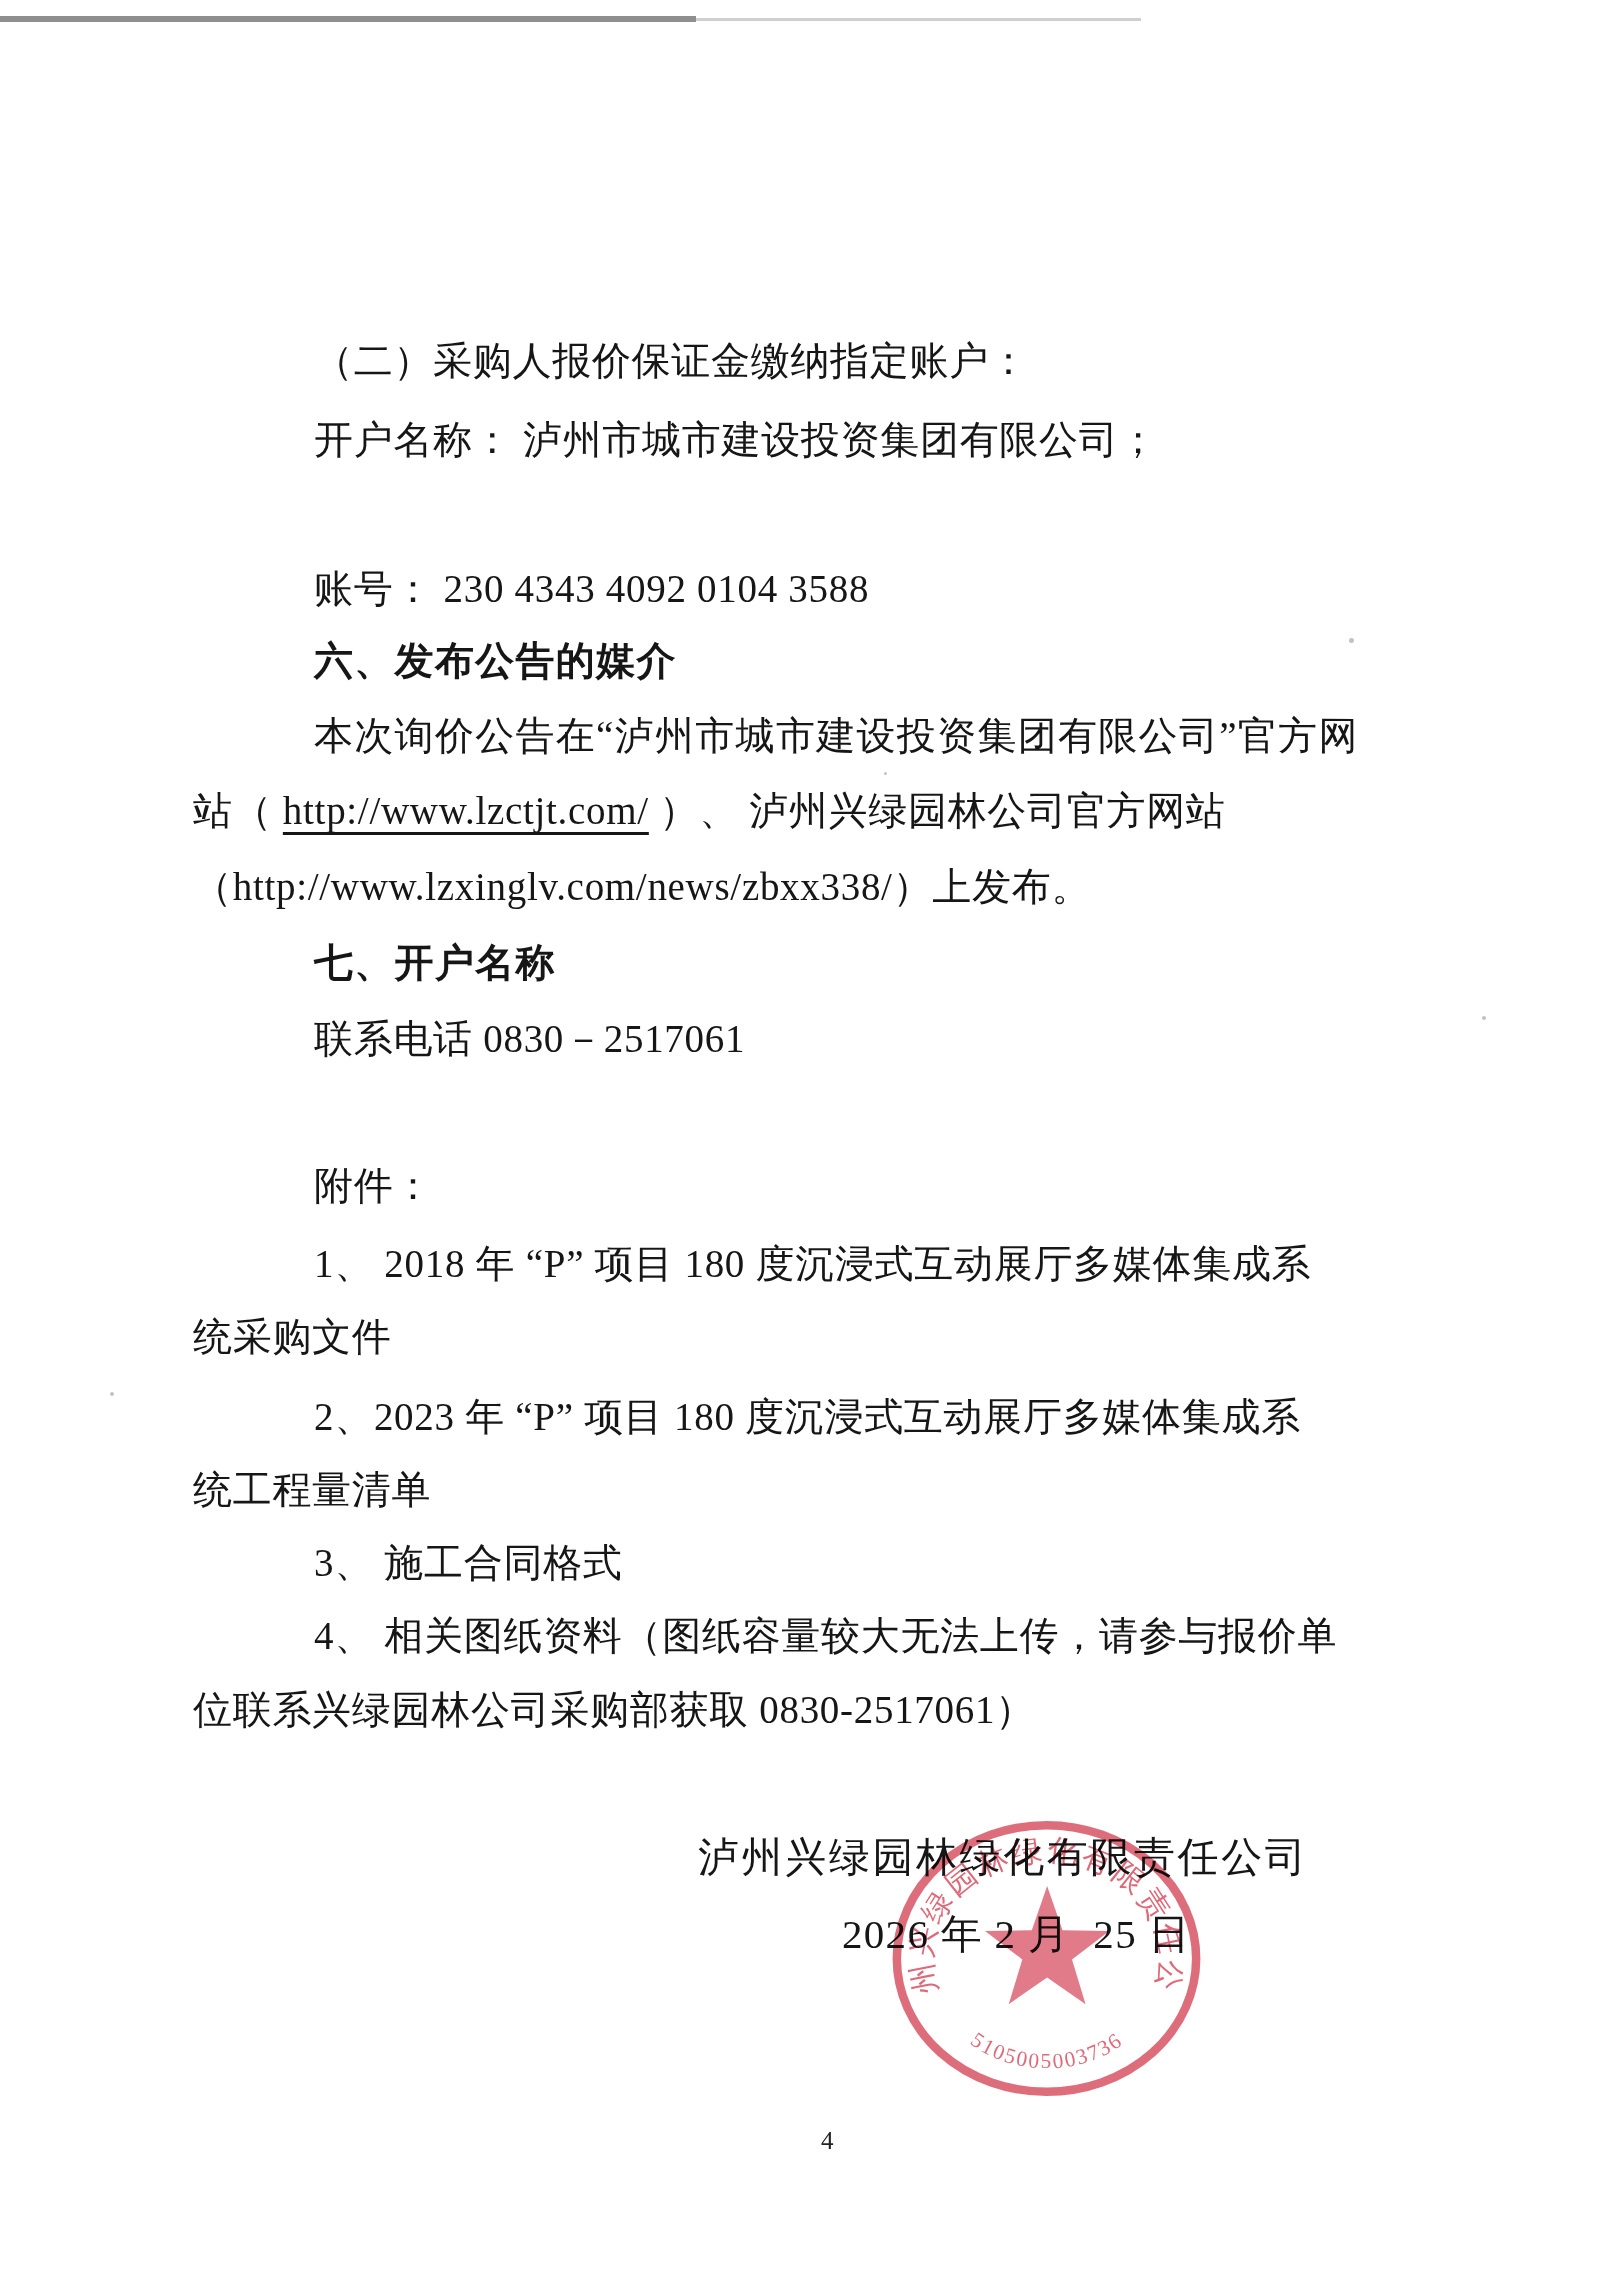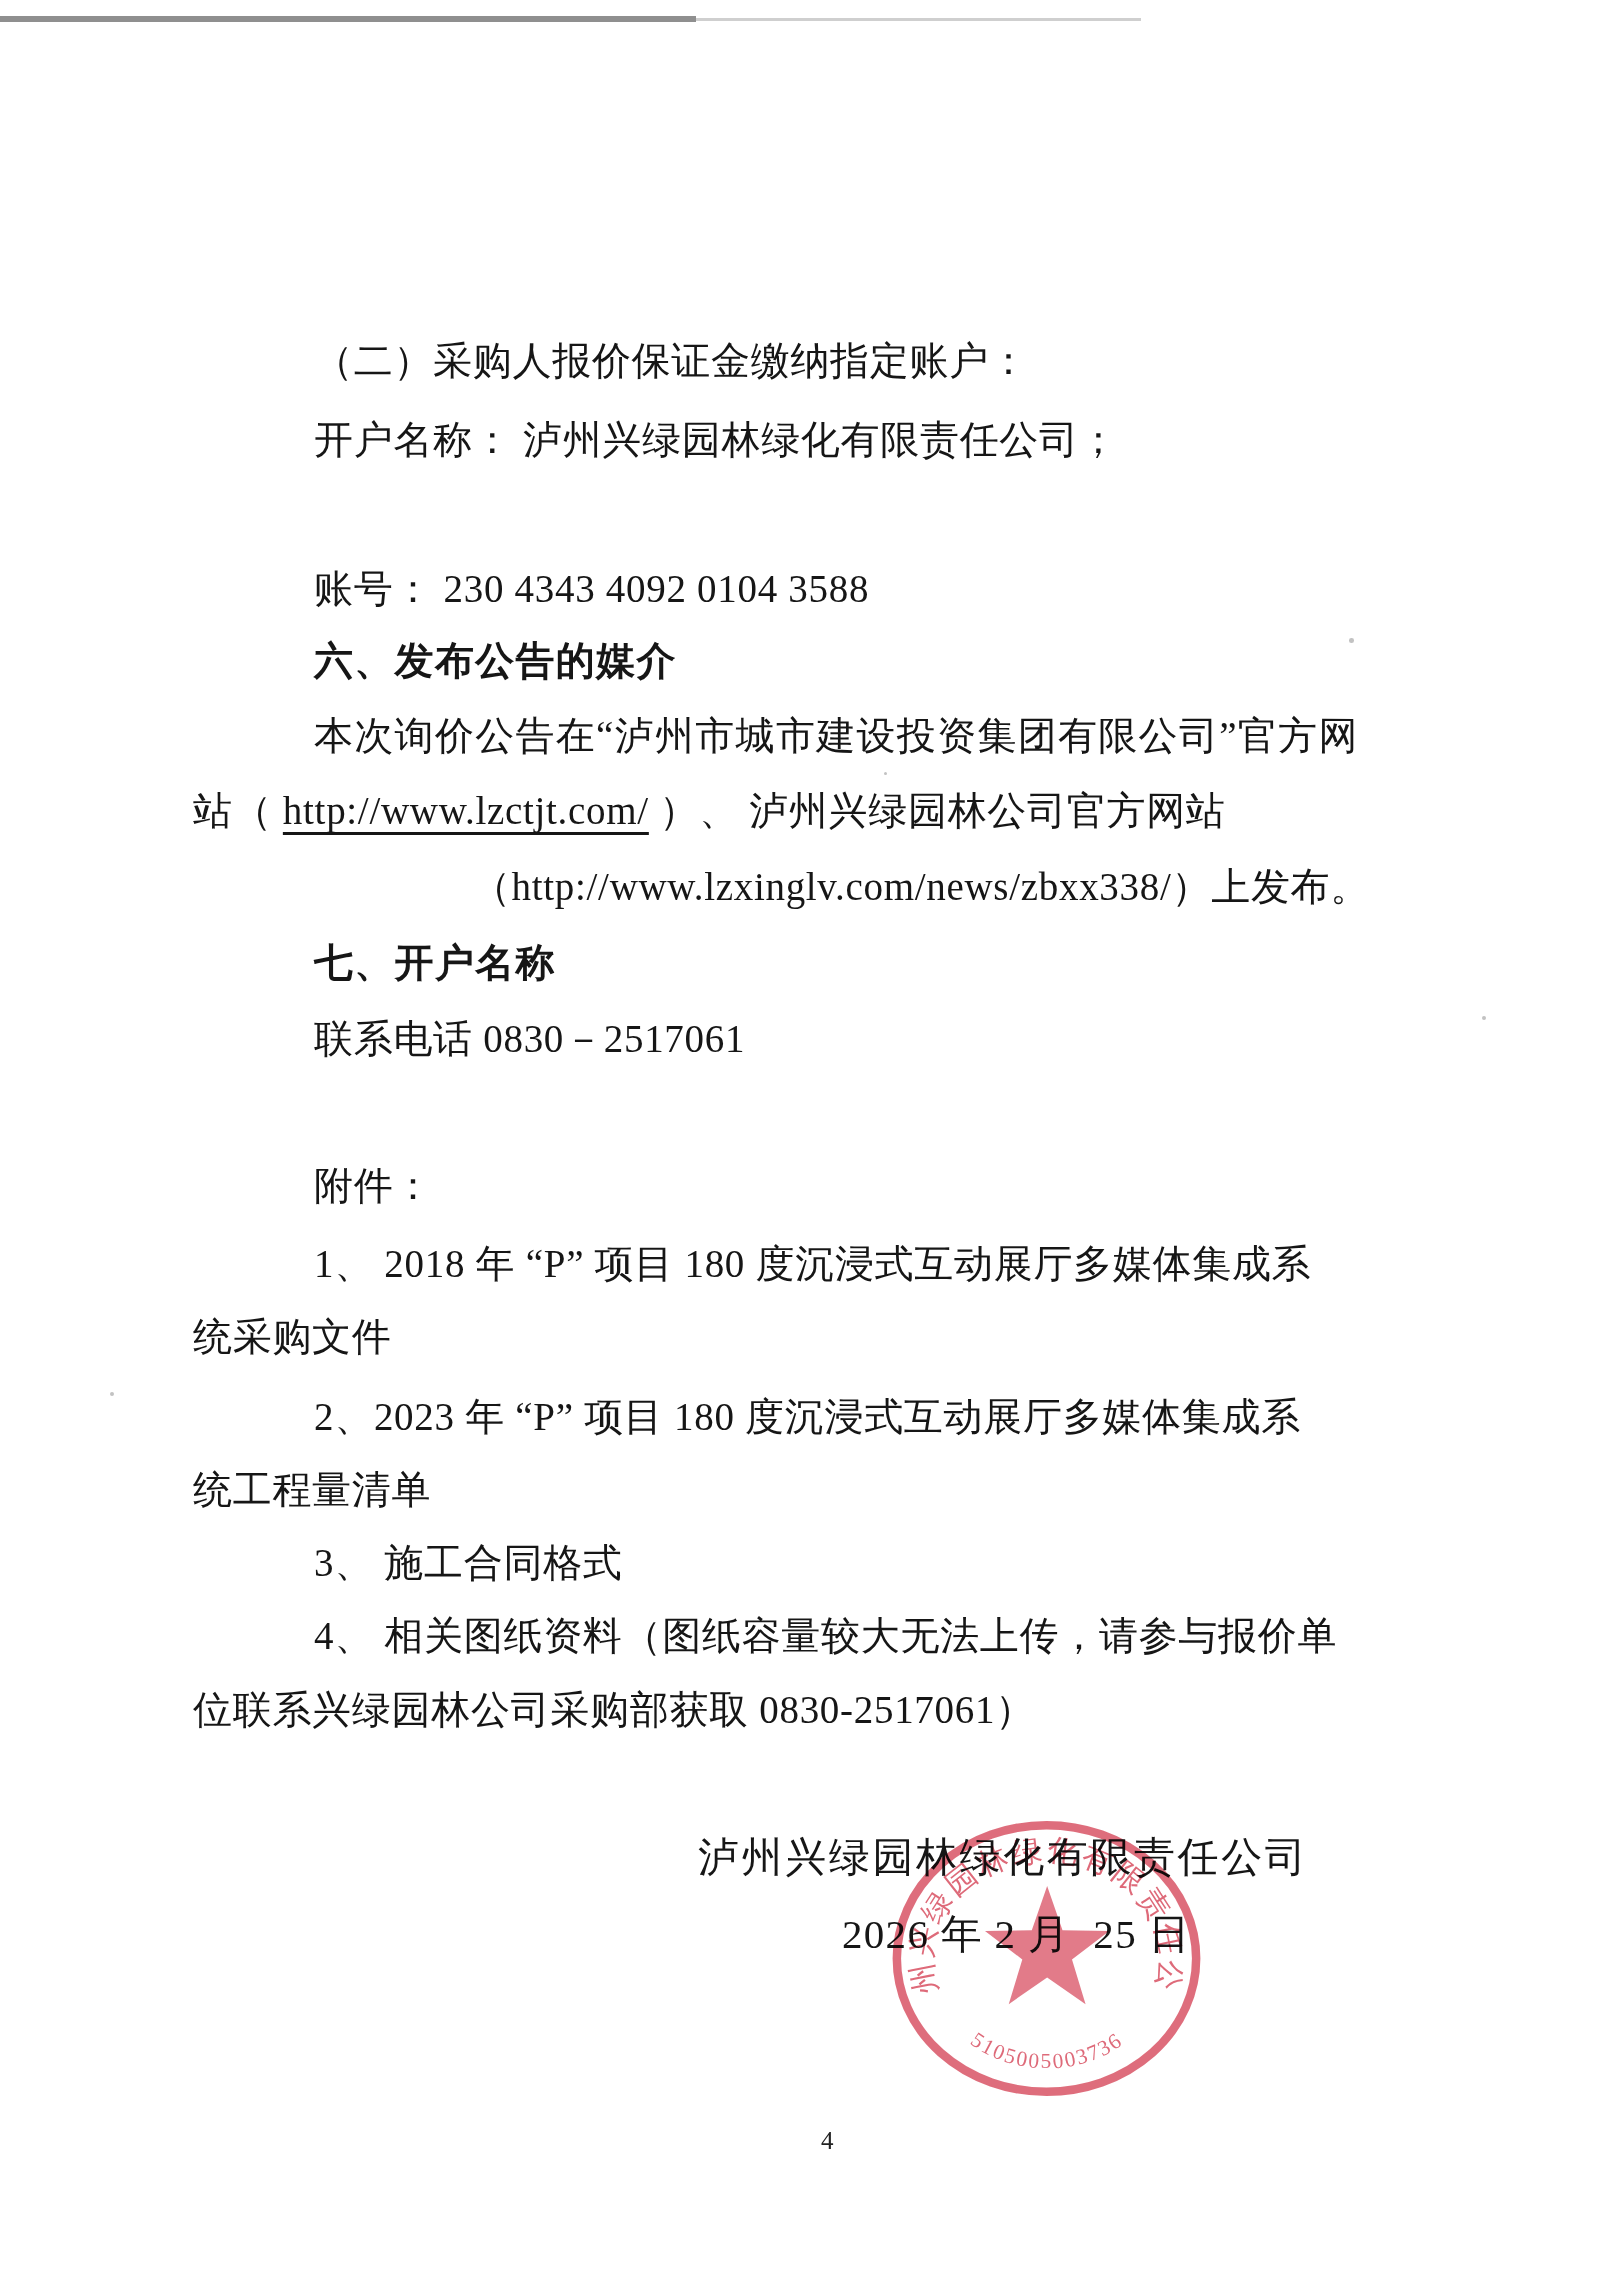--- a/index.html
+++ b/index.html
@@ -65,27 +65,27 @@
 <div class="page">
 
   <div class="scan-line"></div>
   <div class="scan-line-tail"></div>
   <div class="speck" style="left:1349px;top:638px;width:4.6px;height:4.6px;"></div>
   <div class="speck" style="left:1482px;top:1016px;width:3.9px;height:3.9px;"></div>
   <div class="speck" style="left:110px;top:1392px;width:3.9px;height:3.9px;"></div>
   <div class="speck" style="left:884px;top:772px;width:3.3px;height:3.3px;"></div>
 
   <div class="doc-line indent" style="top:336px;">（二）采购人报价保证金缴纳指定账户：</div>
-  <div class="doc-line indent" style="top:415px;">开户名称： 泸州兴绿园林绿化有限责任公司；</div>
+  <div class="doc-line indent" style="top:415px;">开户名称： 泸州市城市建设投资集团有限公司；</div>
   <div class="doc-line indent" style="top:564px;">账号： 230 4343 4092 0104 3588</div>
 
   <div class="doc-line indent heading" style="top:636px;">六、发布公告的媒介</div>
   <div class="doc-line indent" style="top:711px;letter-spacing:1.3px;">本次询价公告在“泸州市城市建设投资集团有限公司”官方网</div>
   <div class="doc-line" style="top:786px;"><span>站（ </span><span class="url-underline">http://www.lzctjt.com/</span><span> ）、 泸州兴绿园林公司官方网站</span></div>
-  <div class="doc-line" style="top:862px;text-align:right;">（http://www.lzxinglv.com/news/zbxx338/）上发布。</div>
+  <div class="doc-line" style="top:862px;">（http://www.lzxinglv.com/news/zbxx338/）上发布。</div>
 
   <div class="doc-line indent heading" style="top:938px;">七、开户名称</div>
   <div class="doc-line indent" style="top:1014px;">联系电话 0830－2517061</div>
 
   <div class="doc-line indent" style="top:1161px;">附件：</div>
   <div class="doc-line indent" style="top:1239px;">1、 2018 年 “P” 项目 180 度沉浸式互动展厅多媒体集成系</div>
   <div class="doc-line" style="top:1312px;">统采购文件</div>
   <div class="doc-line indent" style="top:1392px;">2、2023 年 “P” 项目 180 度沉浸式互动展厅多媒体集成系</div>
   <div class="doc-line" style="top:1465px;">统工程量清单</div>
   <div class="doc-line indent" style="top:1538px;">3、 施工合同格式</div>

